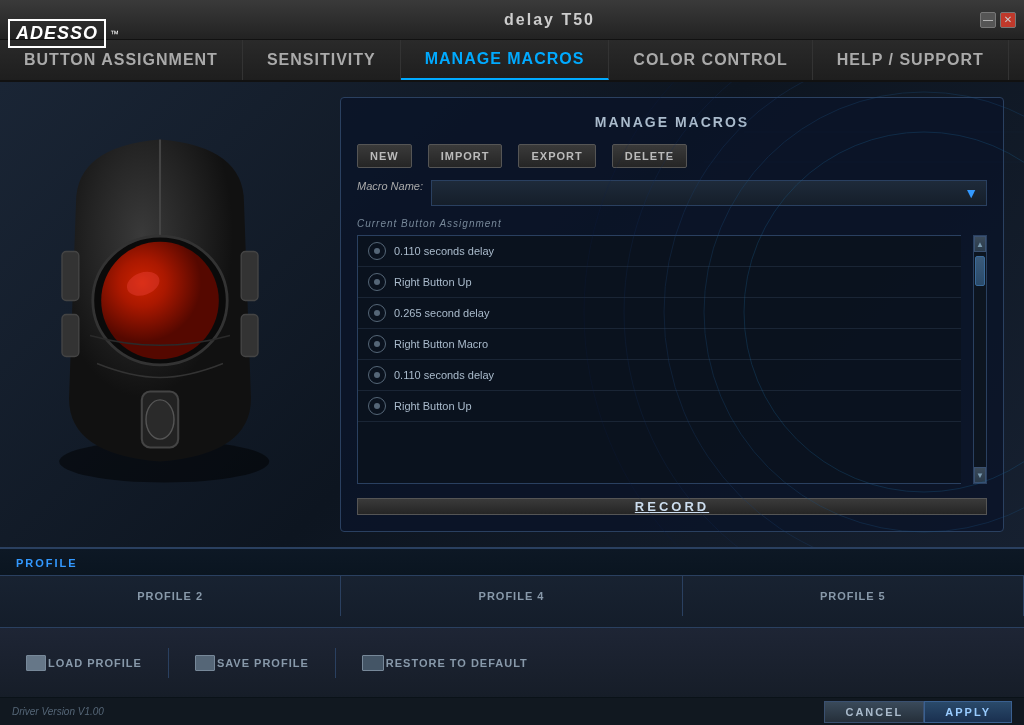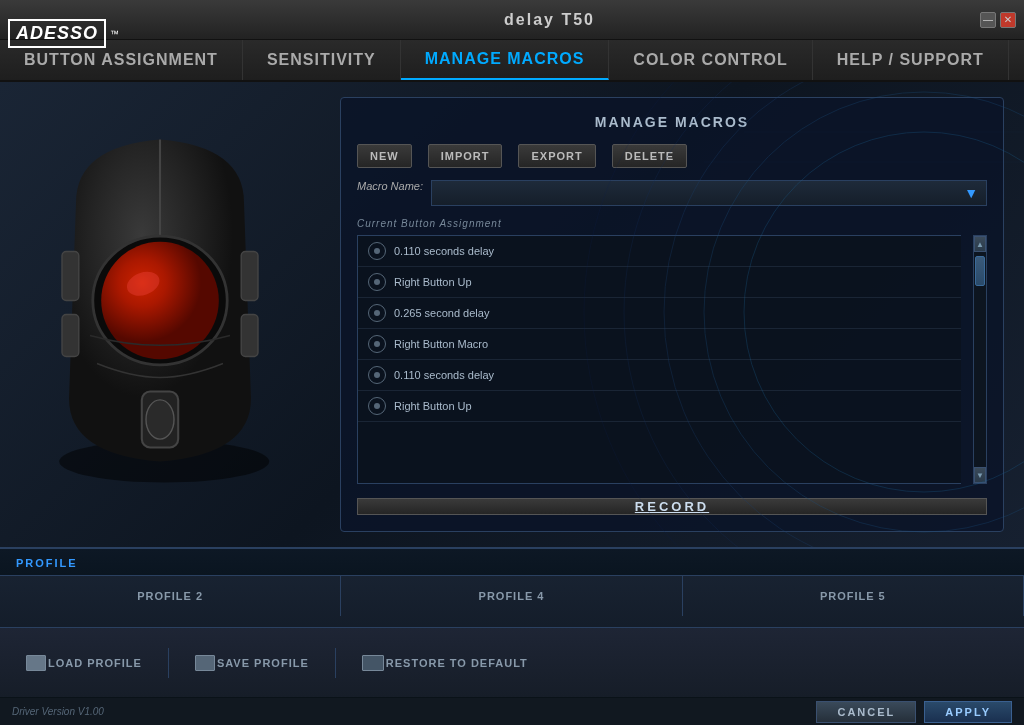--- a/index.html
+++ b/index.html
@@ -371,21 +371,20 @@
       padding: 0 12px;
       border-top: 1px solid #0a1218;
     }
     .version-text {
       color: #556677;
       font-size: 10px;
       font-style: italic;
     }
     .status-buttons {
       display: flex;
-      gap: 8px;
     }
     .status-btn {
       background: linear-gradient(to bottom, #3a4a5a, #252f3a);
       border: 1px solid #3a5070;
       color: #aabbcc;
       font-size: 11px;
       font-weight: bold;
       letter-spacing: 2px;
       padding: 4px 20px;
       cursor: pointer;

